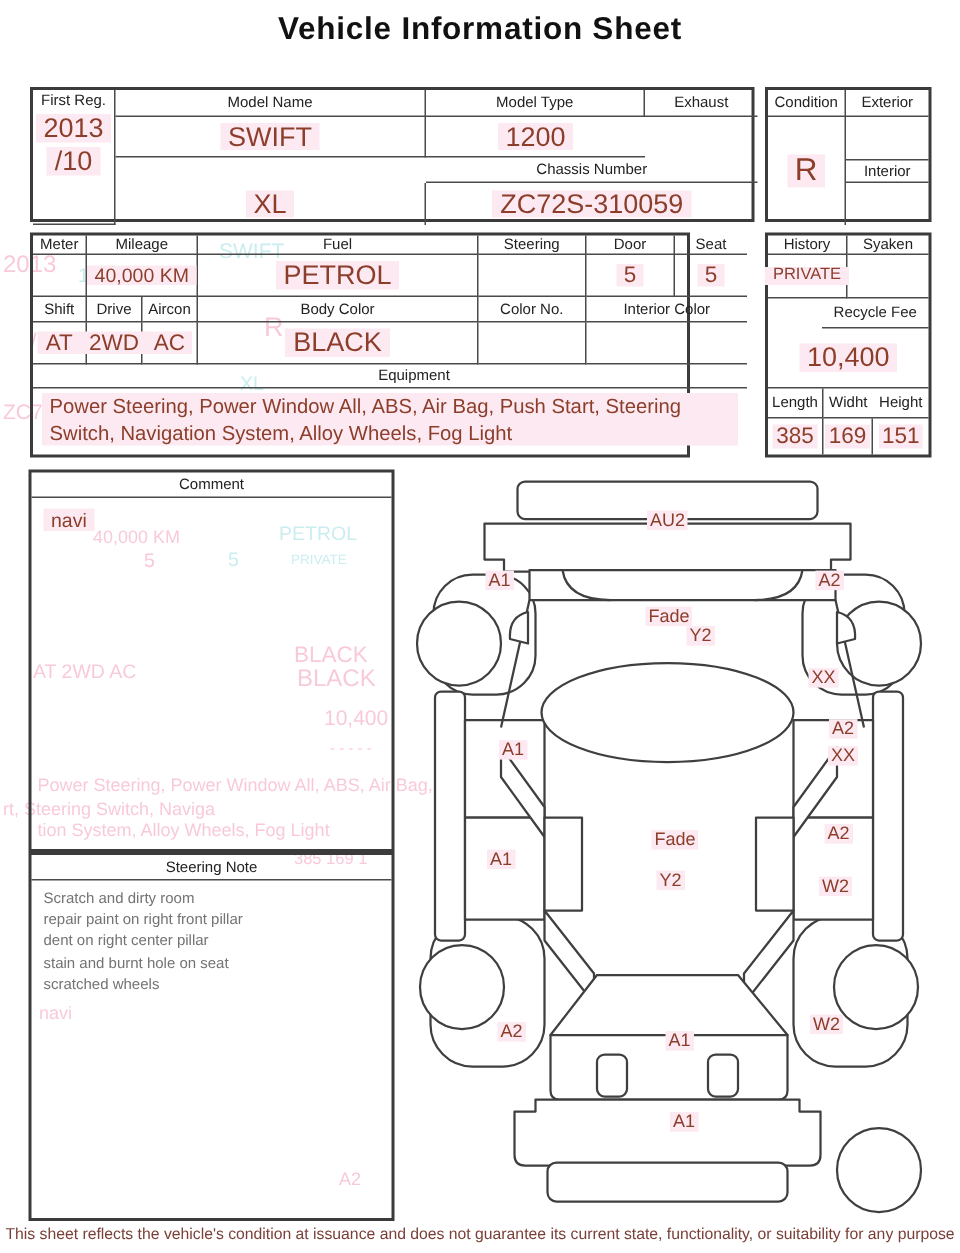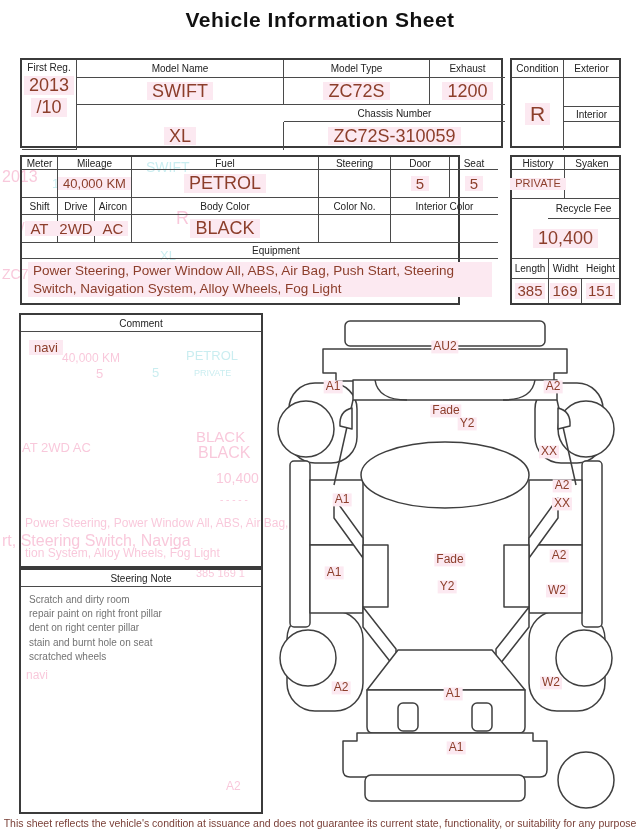--- a/index.html
+++ b/index.html
@@ -58,43 +58,40 @@
       <span class="ghost g-cyan" style="left: 186px; top: 348px; font-size: 13px;">PETROL</span>
       <span class="ghost g-cyan" style="left: 194px; top: 368px; font-size: 9px;">PRIVATE</span>
       <span class="ghost g-pink" style="left: 96px; top: 366px; font-size: 13px;">5</span>
       <span class="ghost g-cyan" style="left: 152px; top: 365px; font-size: 13px;">5</span>
       <span class="ghost g-pink" style="left: 22px; top: 440px; font-size: 13px;">AT  2WD  AC</span>
       <span class="ghost g-pink" style="left: 196px; top: 428px; font-size: 15px;">BLACK</span>
       <span class="ghost g-pink" style="left: 198px; top: 444px; font-size: 16px;">BLACK</span>
       <span class="ghost g-pink" style="left: 216px; top: 470px; font-size: 14px;">10,400</span>
       <span class="ghost g-pink" style="left: 220px; top: 494px; font-size: 10px;">- - - - -</span>
       <span class="ghost g-pink" style="left: 25px; top: 516px; font-size: 12px;">Power Steering, Power Window  All, ABS, Air Bag, Pus</span>
-      <span class="ghost g-pink" style="left: 2px; top: 532px; font-size: 16px;">rt, Steering Switch, Naviga</span>
+      <span class="ghost g-pink" style="left: 2px; top: 532px; font-size: 12px;">rt, Steering Switch, Naviga</span>
       <span class="ghost g-pink" style="left: 25px; top: 546px; font-size: 12px;">tion System, Alloy Wheels, Fog Light</span>
       <span class="ghost g-pink" style="left: 196px; top: 567px; font-size: 11px;">385  169  1</span>
       <span class="ghost g-pink" style="left: 26px; top: 668px; font-size: 12px;">navi</span>
       <span class="ghost g-pink" style="left: 226px; top: 779px; font-size: 12px;">A2</span>
     </div>
 
   <div class="title">Vehicle Information Sheet</div>
 
   <div class="box grid" style="left:20px;top:58px;width:483px;height:90px;grid-template-columns:55px 207px 146px 75px;grid-template-rows:18px 27px 17px 28px;">
     <div class="cell firstreg" style="grid-row:1/5;">
       <span class="hdr">First Reg.</span>
       <span class="v">2013</span>
       <span class="v">/10</span>
     </div>
     <div class="cell hdr">Model Name</div>
     <div class="cell hdr">Model Type</div>
     <div class="cell hdr nr">Exhaust</div>
     <div class="cell">
         <span class="v big">SWIFT</span>
-      </div>
-    <div class="cell">
-        <span class="v big">ZC72S</span>
       </div>
     <div class="cell nr">
         <span class="v big">1200</span>
       </div>
     <div class="cell hdr nr" style="grid-column:3/5;">Chassis Number</div>
     <div class="cell nb">
         <span class="v big">XL</span>
       </div>
     <div class="cell nr nb" style="grid-column:3/5;">
         <span class="v big">ZC72S-310059</span>

